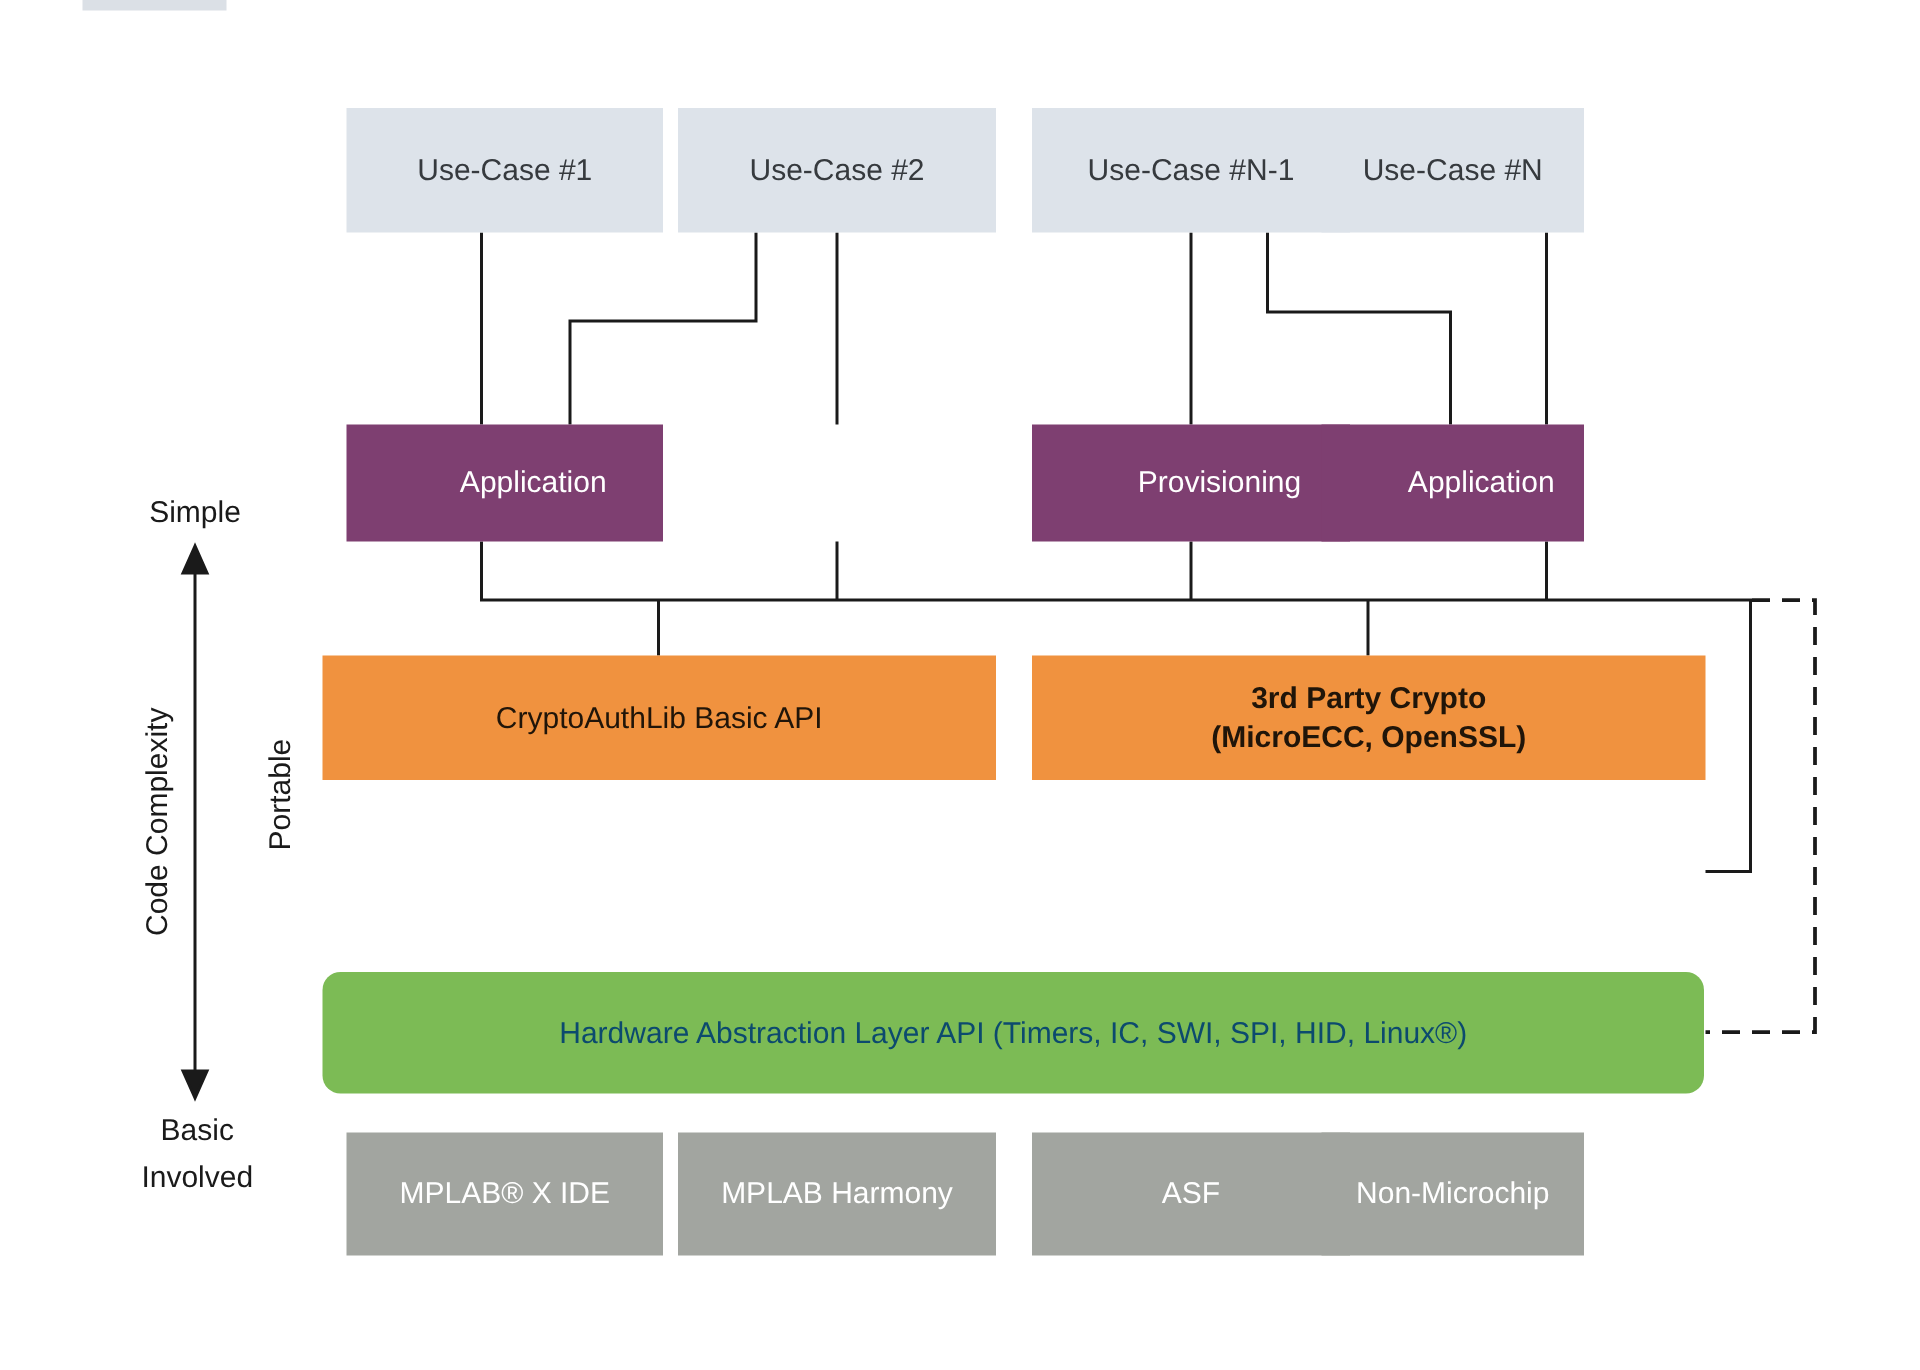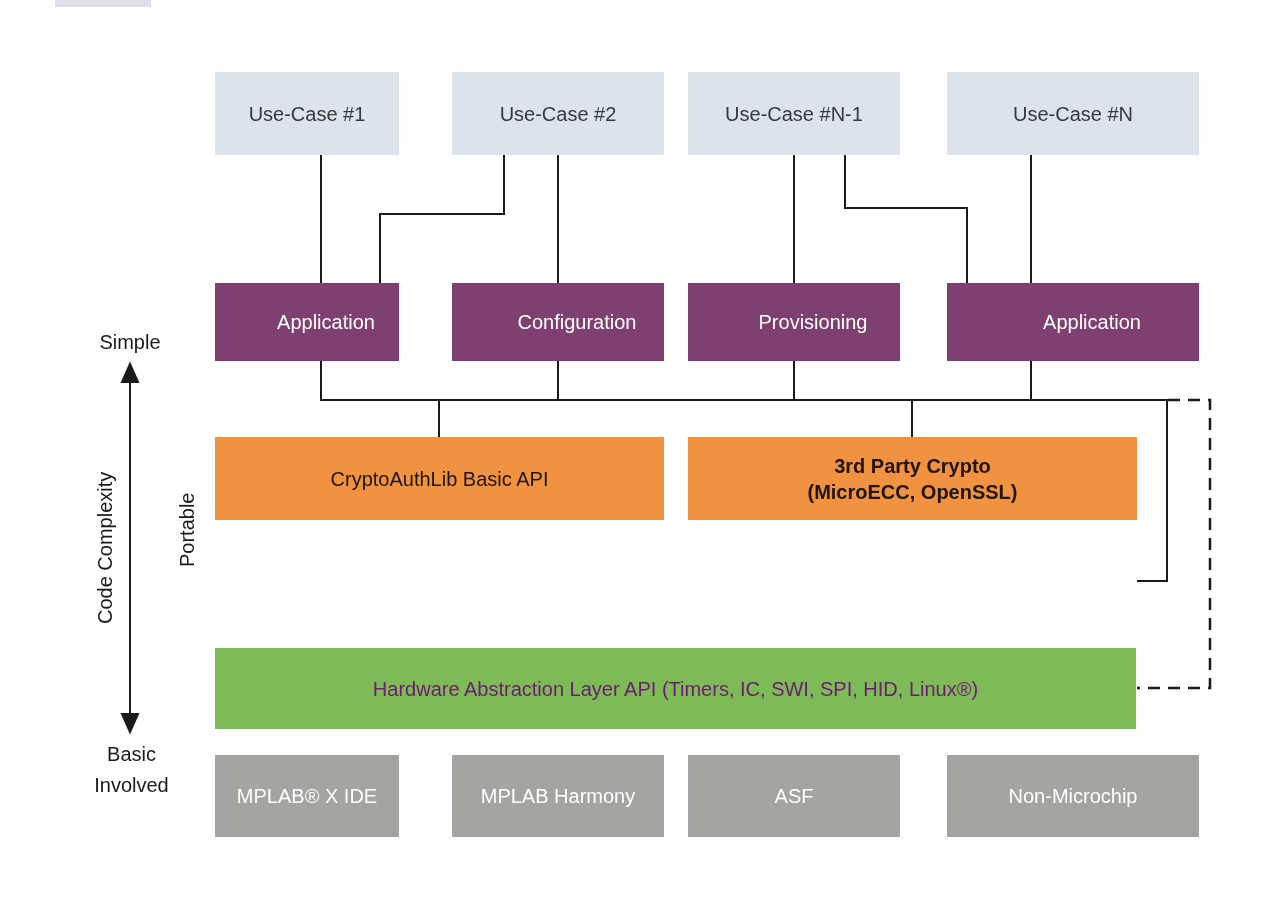--- a/index.html
+++ b/index.html
@@ -7,41 +7,41 @@
     position:relative;width:1280px;height:913px;background:#ffffff;
     font-family:"Liberation Sans",sans-serif;color:#222;overflow:hidden;
   }
   svg.connectors{position:absolute;left:0;top:0;color:var(--c-line,#1a1a1a);}
   .box{
     position:absolute;display:flex;align-items:center;justify-content:center;
     text-align:center;font-size:20px;line-height:1.3;box-sizing:border-box;
     padding:0 10px;
   }
   
-  .c1{left:215px;width:184px}
+  .c1{left:231px;width:211px}
   .c2{left:452px;width:212px}
   .c3{left:688px;width:212px}
-  .c4{left:947px;width:252px}
+  .c4{left:881px;width:175px}
   
   .r1{top:72px;height:83px}
   .r2{top:283px;height:78px}
   .r3{top:437px;height:83px}
   .r4{top:541px;height:81px}
   .r5{top:648px;height:81px}
   .r6{top:755px;height:82px}
   
   .w2a{left:215px;width:449px}
   .w2b{left:688px;width:449px}
   .wfull{left:215px;width:921px}
   
   .usecase{background:var(--c-use-case,#dde3ea);color:#363a3e;}
   .app{background:var(--c-app,#7e3f71);color:var(--c-text-light,#ffffff);padding-left:48px;}
   .api{background:var(--c-api,#f0923f);color:#201509;}
   .core{background:var(--c-core,#57b0e3);color:#0e2230;}
-  .hal{background:var(--c-hal,#7cbb55);color:#701a75;}
+  .hal{background:var(--c-hal,#7cbb55);color:#0c4a6e;border-radius:12px;}
   .platform{background:var(--c-platform,#a2a5a0);color:var(--c-text-light,#ffffff);}
   .twoline span{display:block;font-weight:bold;}
   
   .sidelabel{position:absolute;font-size:20px;color:#1a1a1a;text-align:center;line-height:31px;}
   .vlabel{
     position:absolute;writing-mode:vertical-rl;transform:rotate(180deg);
     font-size:20px;color:#1a1a1a;text-align:center;white-space:nowrap;
   }
   .code-complexity{left:94px;top:430px;height:235px;}
   .portable{left:176px;top:437px;height:186px;}
@@ -100,23 +100,20 @@
   <div class="box usecase r1 c3">
     <span>Use-Case #N-1</span>
   </div>
   <div class="box usecase r1 c4">
     <span>Use-Case #N</span>
   </div>
 
   <div class="box app r2 c1">
     <span>Application</span>
   </div>
-  <div class="box app r2 c2">
-    <span>Configuration</span>
-  </div>
   <div class="box app r2 c3">
     <span>Provisioning</span>
   </div>
   <div class="box app r2 c4">
     <span>Application</span>
   </div>
 
   <div class="box api r3 w2a">
     <span>CryptoAuthLib Basic API</span>
   </div>

